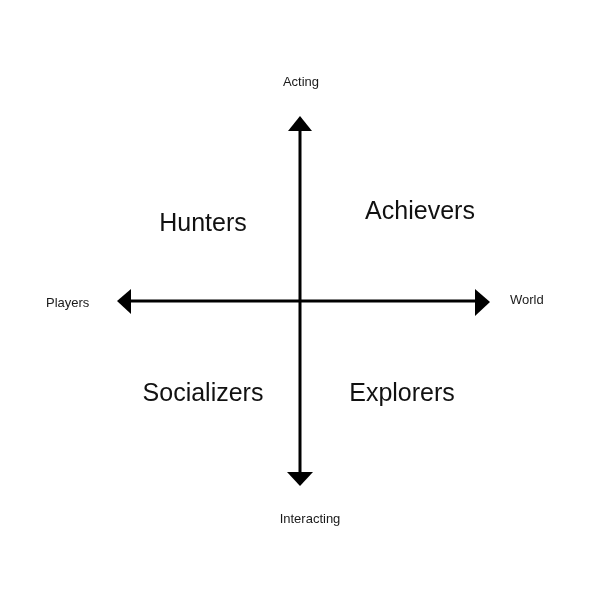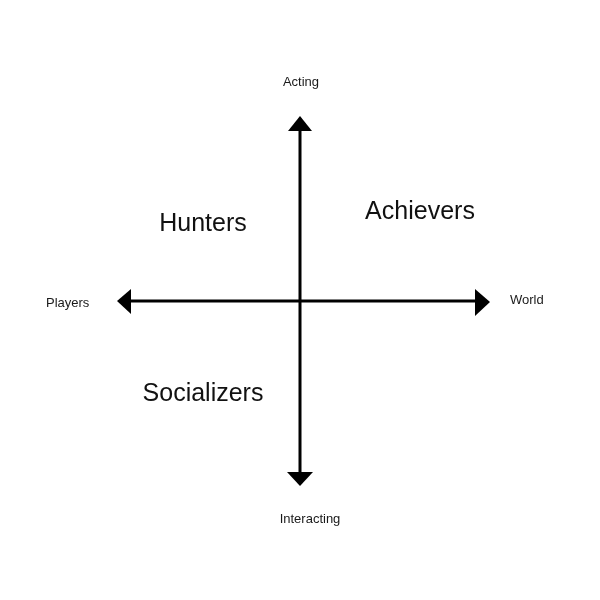--- a/index.html
+++ b/index.html
@@ -28,13 +28,14 @@
   </svg>
 
   <div class="axis-label center-x" style="left:301px; top:74px;">Acting</div>
   <div class="axis-label center-x" style="left:310px; top:511px;">Interacting</div>
   <div class="axis-label" style="left:46px; top:295px;">Players</div>
   <div class="axis-label" style="left:510px; top:292px;">World</div>
 
   <div class="quad-label center-x" style="left:203px; top:208px;">Hunters</div>
   <div class="quad-label center-x" style="left:420px; top:196px;">Achievers</div>
   <div class="quad-label center-x" style="left:203px; top:378px;text-align:right;">Socializers</div>
+  <div class="quad-label center-x" style="left:402px; top:378px;">Explorers</div>
 </div>
 
 </body></html>

